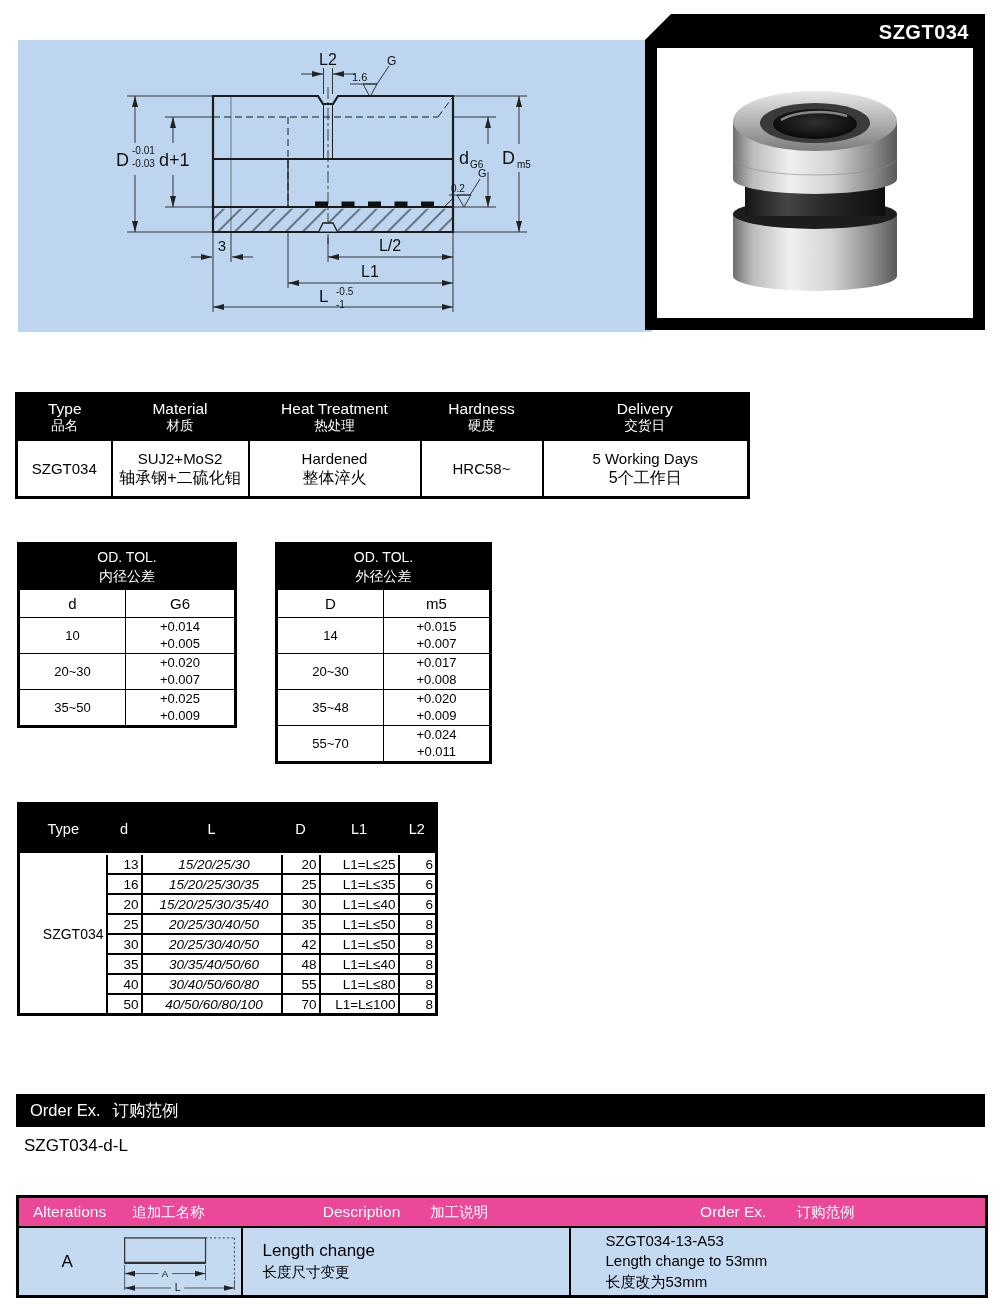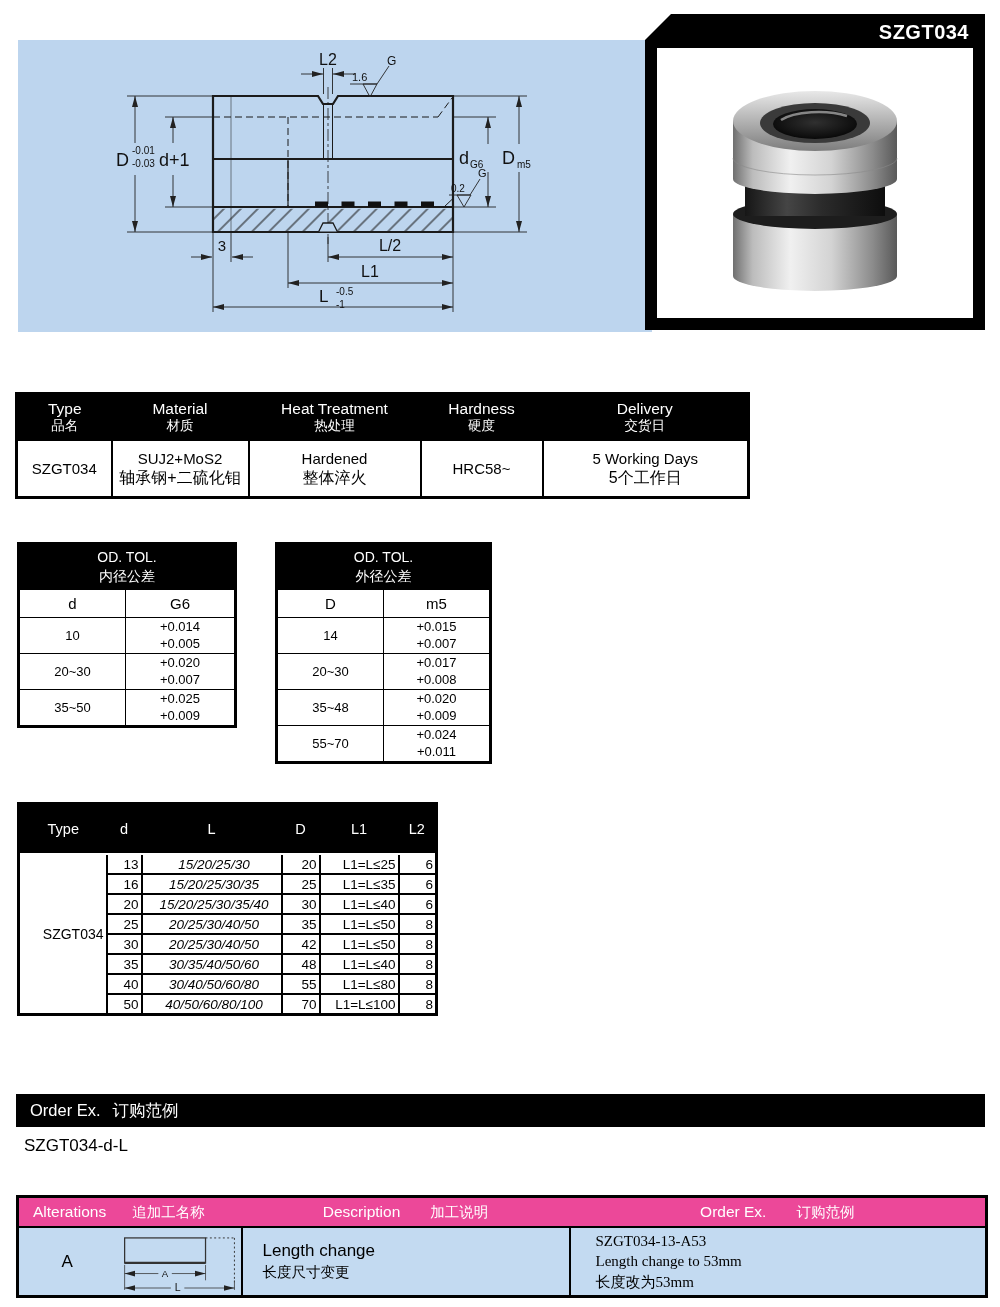--- a/index.html
+++ b/index.html
@@ -56,21 +56,21 @@
   .alt-table th{background:#ec4899;color:#fff;font-weight:normal;height:28px;font-size:15.5px;padding:0;}
   .alt-table td{border:2.5px solid #000;background:#c3daf1;height:67px;vertical-align:middle;padding:0;}
   .alt-h{display:flex;align-items:center;gap:26px;padding-left:14px;}
   .alt-h.center{justify-content:center;padding-left:0;gap:30px;}
   .alt-h .zh{font-size:14.5px;}
   .alt-cell1{display:flex;align-items:center;}
   .alt-code{width:100px;text-align:center;font-size:17px;}
   .alt-desc{padding-left:20px;}
   .alt-desc .en{font-size:17px;}
   .alt-desc .zh{font-size:14.5px;margin-top:2px;}
-  .alt-order{padding-left:25px;font-size:15px;line-height:1.35;font-family:Liberation Serif, serif;}
+  .alt-order{padding-left:35px;font-size:15px;line-height:1.35;}
 </style>
 </head>
 <body>
 
 <div class="abs drawing-panel">
   <svg width="634" height="292" viewBox="0 0 634 292">
     <defs>
       <marker id="aE" markerWidth="12" markerHeight="8" refX="11" refY="4" orient="auto" markerUnits="userSpaceOnUse">
         <path d="M0,1 L11,4 L0,7 Z" fill="#222"></path>
       </marker>

